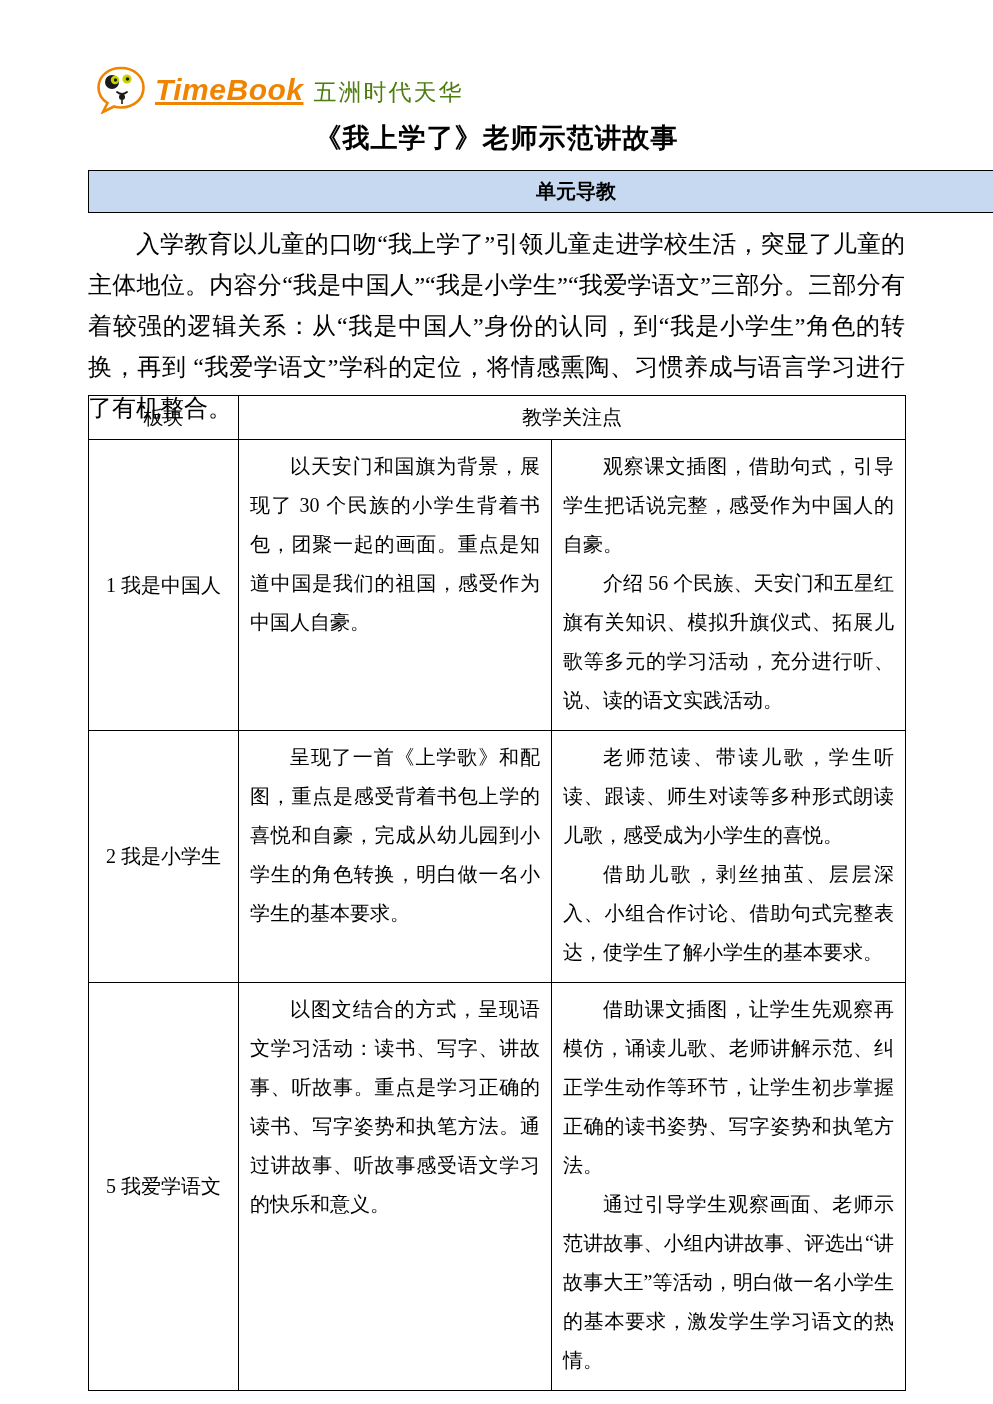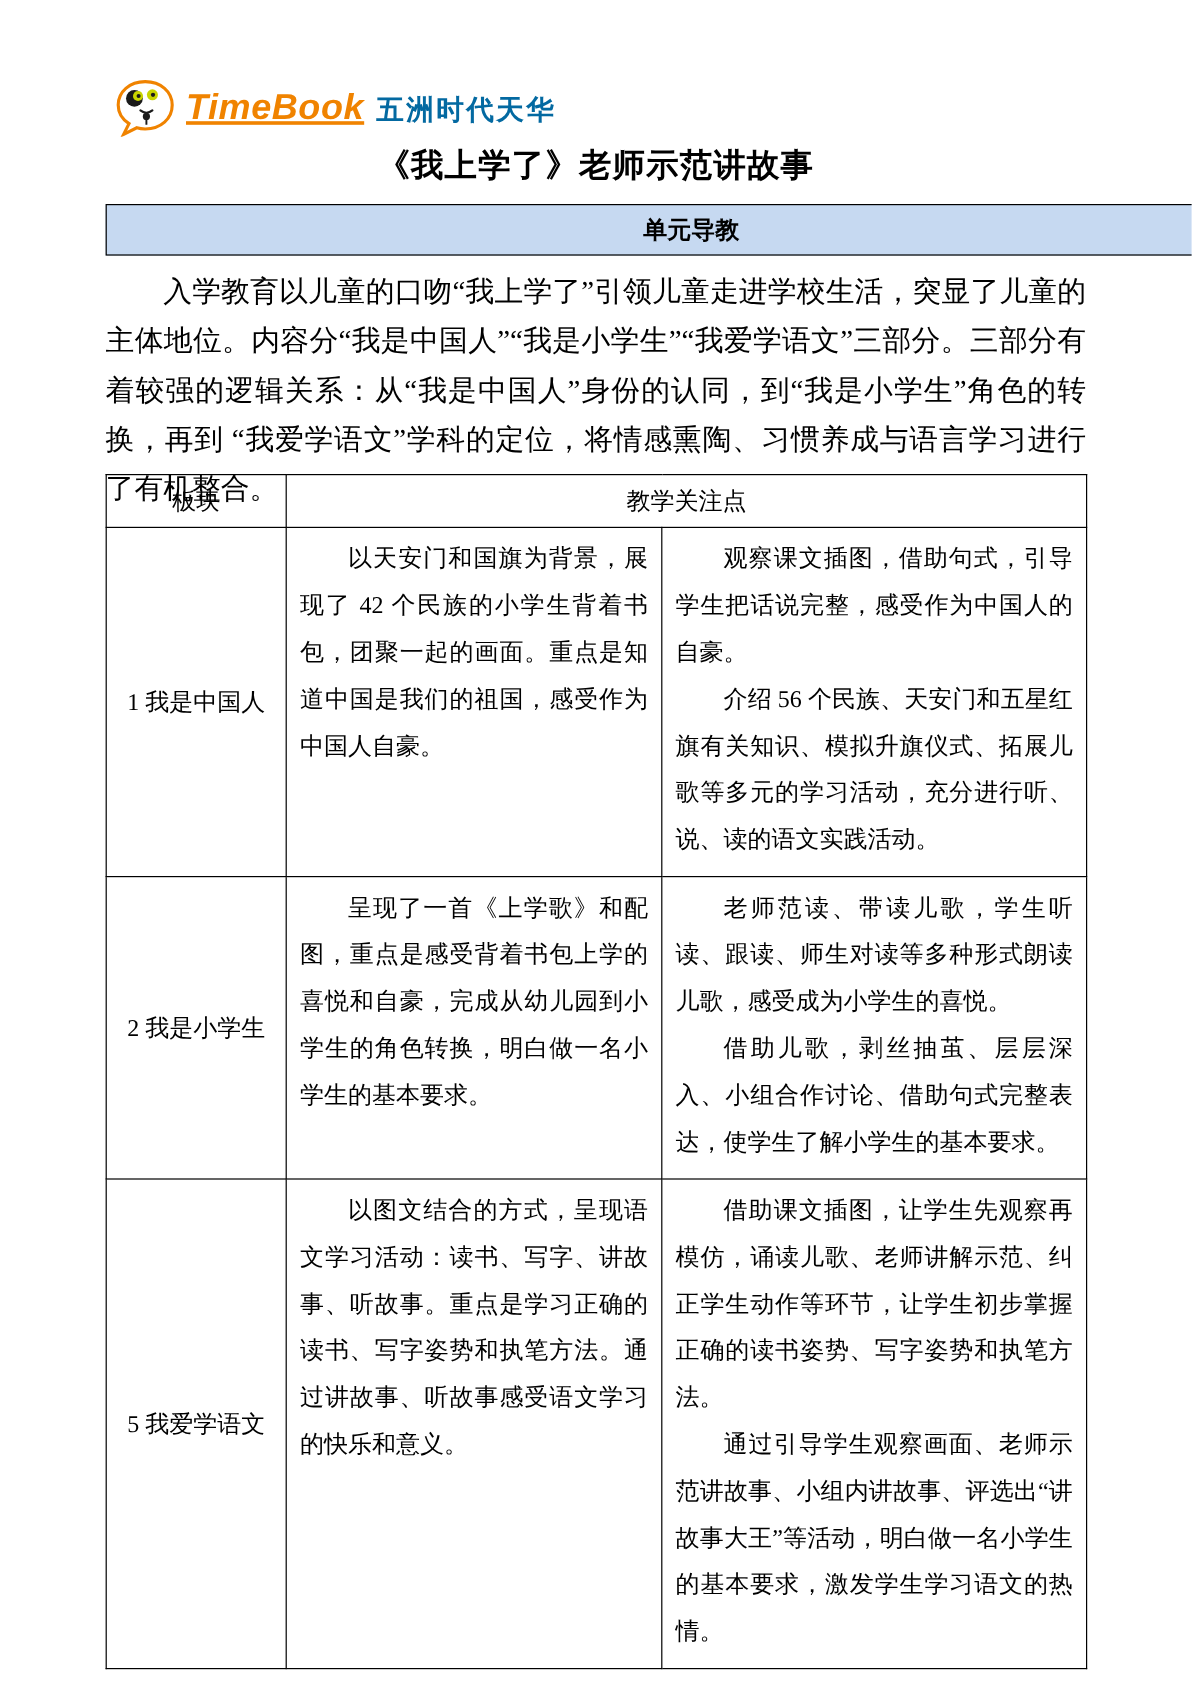--- a/index.html
+++ b/index.html
@@ -31,23 +31,23 @@
     font-family: "Liberation Sans", "DejaVu Sans", sans-serif;
     font-weight: bold;
     font-style: italic;
     font-size: 30px;
     color: #f08300;
     letter-spacing: 0.5px;
     text-decoration: underline;
   }
   .logo-brand-cn {
     font-family: "Liberation Sans", "DejaVu Sans", sans-serif;
-    font-weight: bold;
+    font-weight: normal;
     font-size: 23px;
-    color: #0369a1;
+    color: #4d7c0f;
     letter-spacing: 2px;
   }
   
   .doc-title {
     position: absolute;
     left: 0;
     top: 120px;
     width: 100%;
     text-align: center;
     font-size: 27px;
@@ -163,21 +163,21 @@
     </colgroup>
     <tbody>
       <tr>
         <td class="header-cell">板块</td>
         <td class="header-cell" colspan="2">教学关注点</td>
       </tr>
 
       <tr class="row-1">
         <td class="label-cell">1 我是中国人</td>
         <td class="text-cell">
-          <p>以天安门和国旗为背景，展现了 42 个民族的小学生背着书包，团聚一起的画面。重点是知道中国是我们的祖国，感受作为中国人自豪。</p>
+          <p>以天安门和国旗为背景，展现了 30 个民族的小学生背着书包，团聚一起的画面。重点是知道中国是我们的祖国，感受作为中国人自豪。</p>
         </td>
         <td class="text-cell">
           <p>观察课文插图，借助句式，引导学生把话说完整，感受作为中国人的自豪。</p>
           <p>介绍 56 个民族、天安门和五星红旗有关知识、模拟升旗仪式、拓展儿歌等多元的学习活动，充分进行听、说、读的语文实践活动。</p>
         </td>
       </tr>
 
       <tr class="row-2">
         <td class="label-cell">2 我是小学生</td>
         <td class="text-cell">

